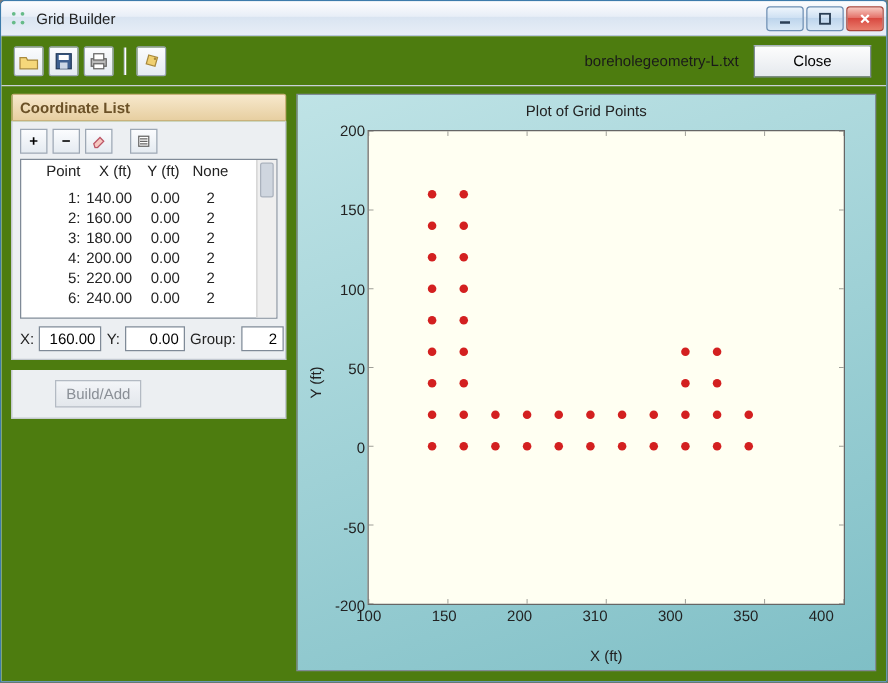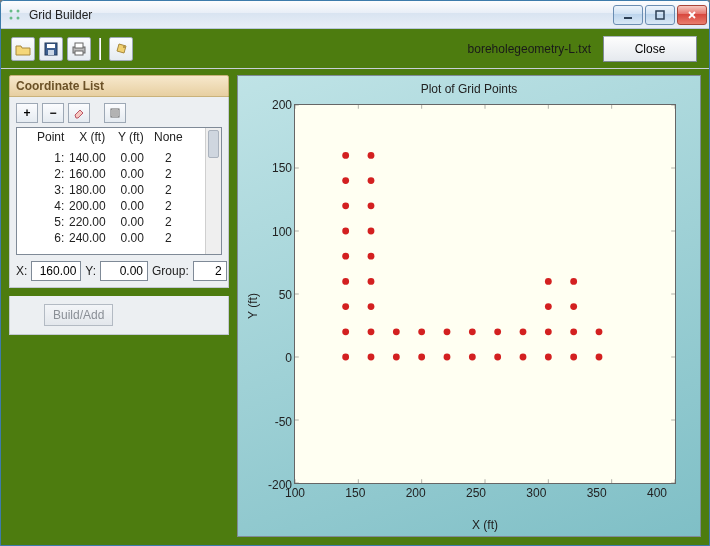--- a/index.html
+++ b/index.html
@@ -226,21 +226,21 @@
               <span class="ytick-lbl" style="top: 282.333px;">0</span>
               <span class="ytick-lbl" style="top: 219px;">50</span>
               <span class="ytick-lbl" style="top: 155.667px;">100</span>
               <span class="ytick-lbl" style="top: 92.3333px;">150</span>
               <span class="ytick-lbl" style="top: 29px;">200</span>
             </div>
           <div id="xticks">
               <span class="xtick-lbl" style="left: 57px;">100</span>
               <span class="xtick-lbl" style="left: 117.333px;">150</span>
               <span class="xtick-lbl" style="left: 177.667px;">200</span>
-              <span class="xtick-lbl" style="left: 238px;">250</span>
+              <span class="xtick-lbl" style="left: 238px;">310</span>
               <span class="xtick-lbl" style="left: 298.333px;">300</span>
               <span class="xtick-lbl" style="left: 358.667px;">350</span>
               <span class="xtick-lbl" style="left: 419px;">400</span>
             </div>
           <div class="plot-inner">
             <svg class="plotsvg" id="plotsvg" preserveAspectRatio="none" viewBox="0 0 1000 1000">
                 <line x1="0" y1="0" x2="0" y2="10" stroke="#333"></line>
                 <line x1="0" y1="1000" x2="0" y2="990" stroke="#333"></line>
                 <line x1="166.66666666666666" y1="0" x2="166.66666666666666" y2="10" stroke="#333"></line>
                 <line x1="166.66666666666666" y1="1000" x2="166.66666666666666" y2="990" stroke="#333"></line>

